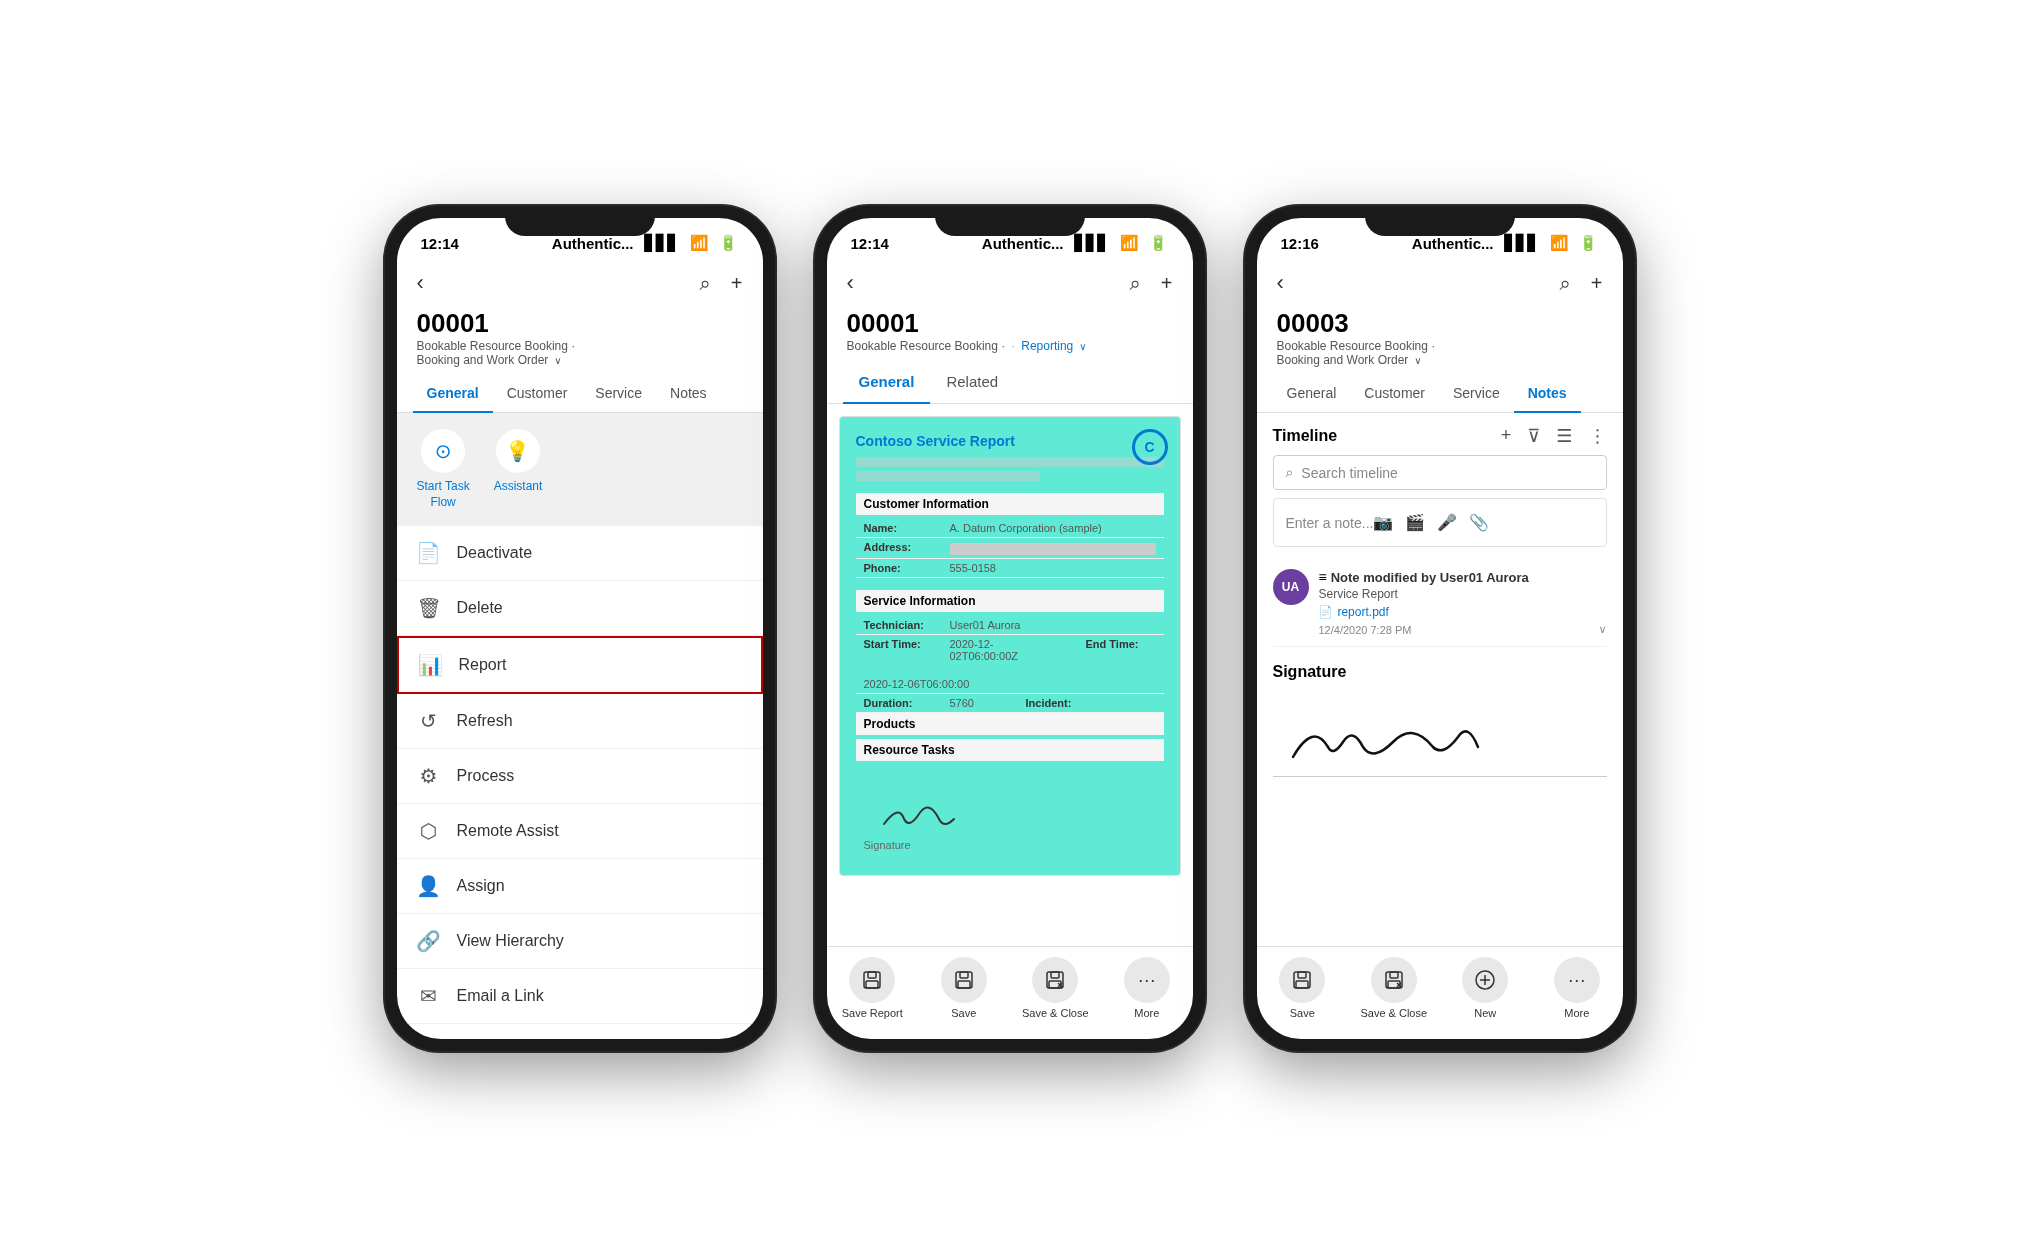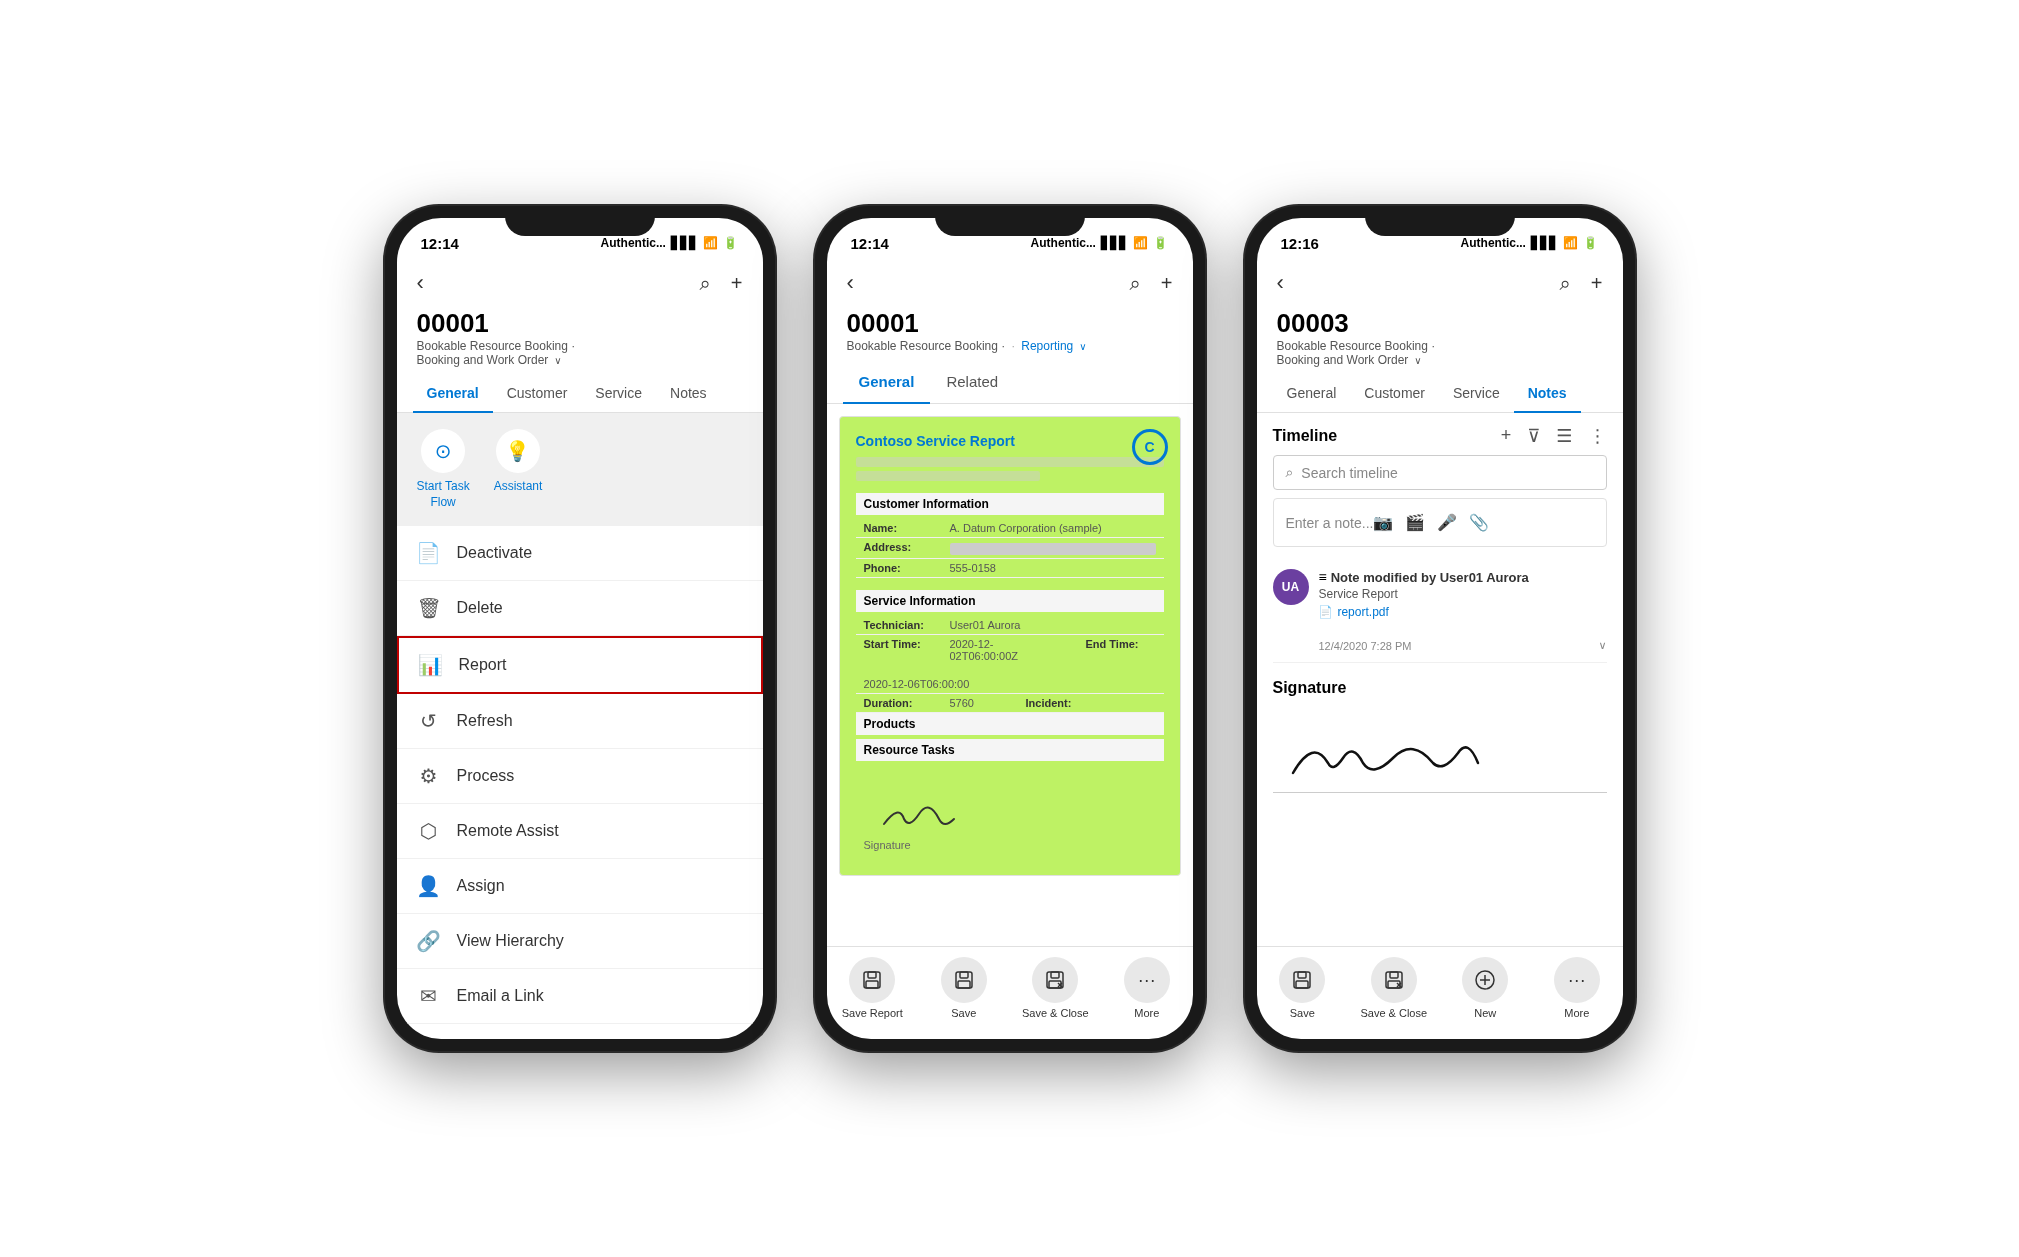--- a/index.html
+++ b/index.html
@@ -59,21 +59,21 @@
       display: flex;
       justify-content: space-between;
       align-items: center;
       padding: 10px 24px 4px;
       height: 44px;
       font-size: 14px;
       font-weight: 600;
       flex-shrink: 0;
     }
     .status-time { font-weight: 700; font-size: 15px; }
-    .status-icons { display: flex; gap: 5px; align-items: center; font-size: 12px; }
+    .status-icons { display: flex; gap: 11px; align-items: center; font-size: 15px; }
     
     .nav-bar {
       display: flex;
       align-items: center;
       justify-content: space-between;
       padding: 8px 20px;
       flex-shrink: 0;
     }
     .nav-back { font-size: 22px; color: #333; cursor: pointer; }
     .nav-actions { display: flex; gap: 20px; }
@@ -149,21 +149,21 @@
       border: 2px solid #c00000;
     }
     .menu-item-icon { font-size: 20px; color: #555; width: 24px; text-align: center; }
     
     .report-container {
       flex: 1;
       overflow-y: auto;
       padding: 12px;
     }
     .report-card {
-      background: #bef264;
+      background: #5eead4;
       border: 1px solid #e0e0e0;
       border-radius: 4px;
       padding: 16px;
     }
     .report-title { color: #0078d4; font-size: 14px; font-weight: 600; margin-bottom: 8px; }
     .report-blur-line {
       height: 10px;
       background: #ccc;
       border-radius: 2px;
       margin: 4px 0;
@@ -265,21 +265,21 @@
       font-size: 12px;
       font-weight: 600;
       flex-shrink: 0;
     }
     .note-body { flex: 1; }
     .note-header-line { display: flex; align-items: center; gap: 4px; font-size: 12px; margin-bottom: 2px; }
     .note-icon { font-size: 14px; }
     .note-title { font-size: 13px; font-weight: 600; color: #333; }
     .note-subtitle { font-size: 12px; color: #555; margin-bottom: 4px; }
     .note-link { color: #0078d4; font-size: 12px; display: flex; align-items: center; gap: 4px; }
-    .note-meta { display: flex; justify-content: space-between; align-items: center; gap: 6px; font-size: 11px; color: #888; margin-top: 20px; }
+    .note-meta { display: flex; justify-content: space-between; align-items: center; gap: 6px; font-size: 11px; color: #888; margin-top: 4px; }
     .signature-section { padding: 16px 0; }
     .signature-label { font-size: 16px; font-weight: 600; margin-bottom: 16px; }
     .signature-canvas {
       border-bottom: 1px solid #ccc;
       height: 80px;
       display: flex;
       align-items: flex-end;
       padding-bottom: 4px;
     }
     

